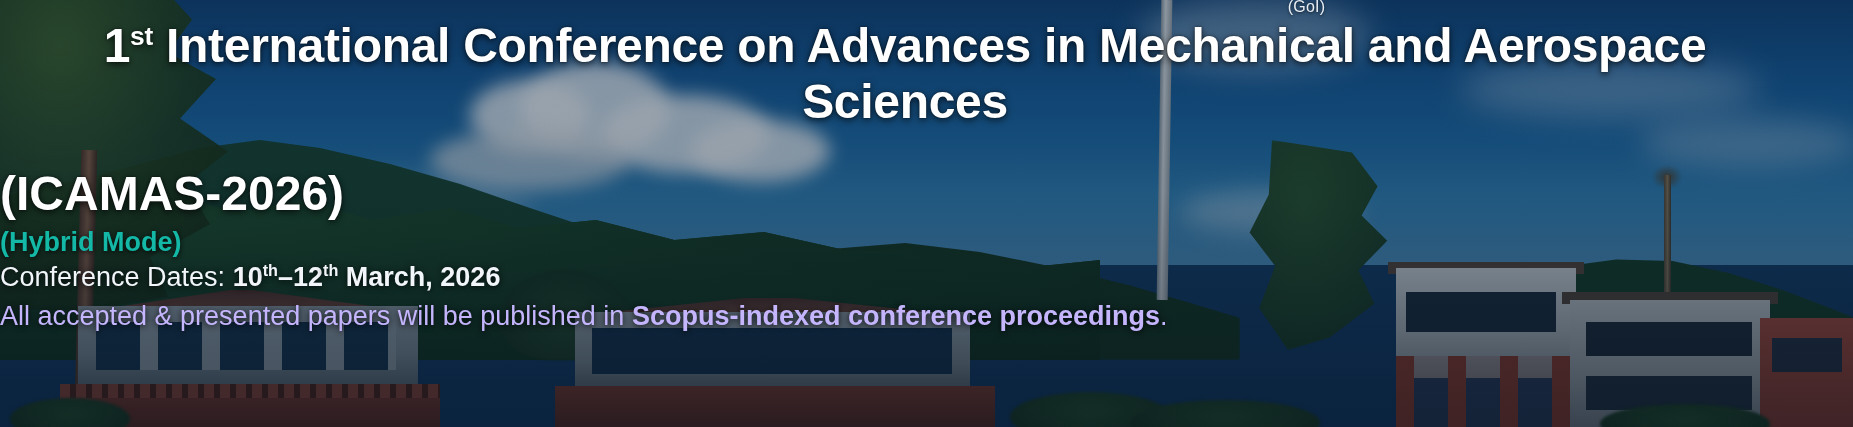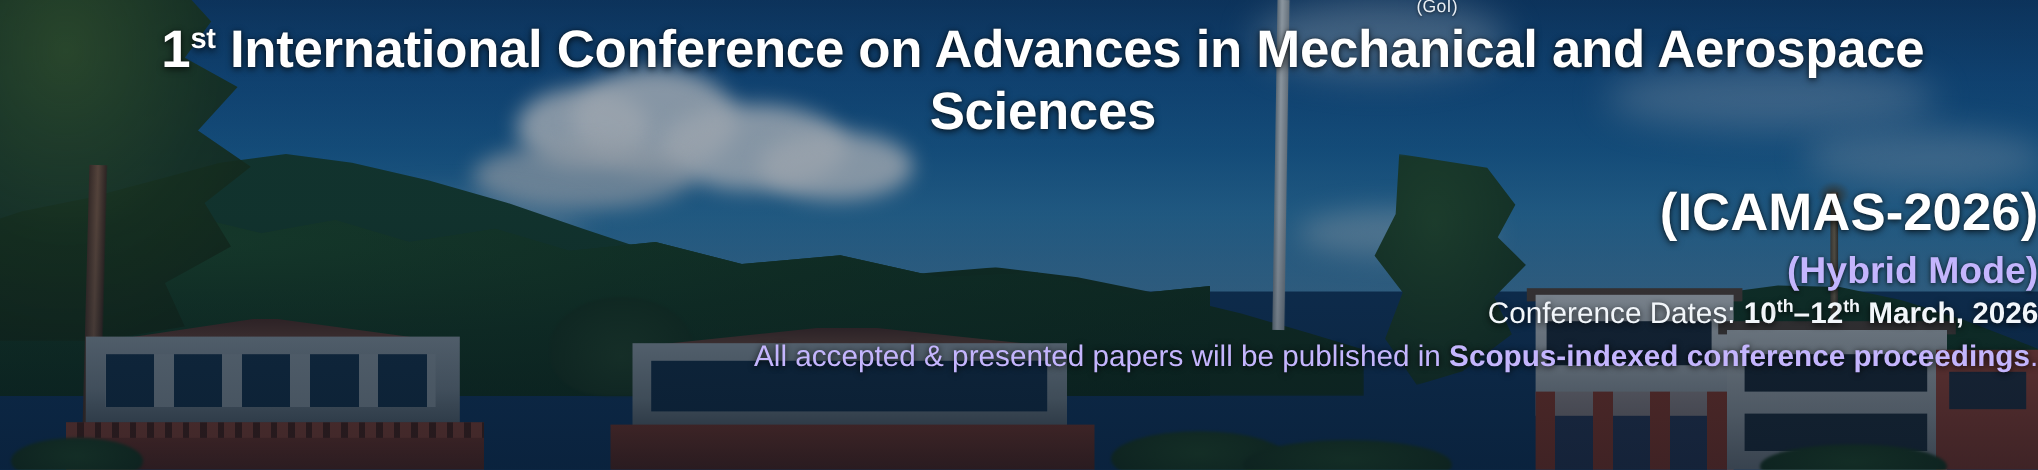--- a/index.html
+++ b/index.html
@@ -281,21 +281,21 @@
       rgba(6,20,38,0.46) 72%,
       rgba(4,16,32,0.56) 100%);
   }
 
   
   .content {
     position: absolute;
     inset: 0;
     display: flex;
     flex-direction: column;
-    align-items: flex-end;
+    align-items: flex-start;
     color: #ffffff;
     text-align: center;
   }
 
   .gol {
     position: absolute;
     left: 0; right: 0;
     top: -2px;
     font-size: 16px;
     color: #e8eef4;
@@ -322,23 +322,23 @@
   .acronym {
     font-size: 48px;
     font-weight: bold;
     line-height: 1.16;
     margin-top: 4px;
     text-shadow: 0 2px 7px rgba(0,0,0,0.72), 0 0 2px rgba(0,0,0,0.5);
   }
 
   .mode {
     margin-top: 6px;
-    font-size: 34px;
+    font-size: 27px;
     font-weight: bold;
-    color: #c4b5fd;
+    color: #14b8a6;
     text-shadow: 0 1px 5px rgba(0,0,0,0.8);
   }
 
   .dates {
     margin-top: 4px;
     font-size: 27px;
     font-weight: normal;
     color: #f2f6fa;
     text-shadow: 0 1px 6px rgba(0,0,0,0.85);
   }

